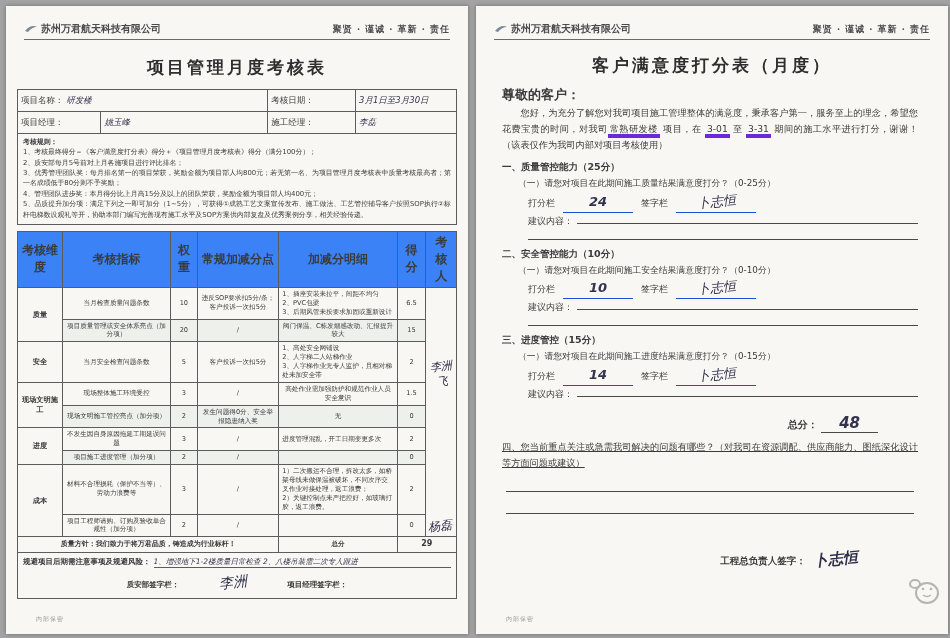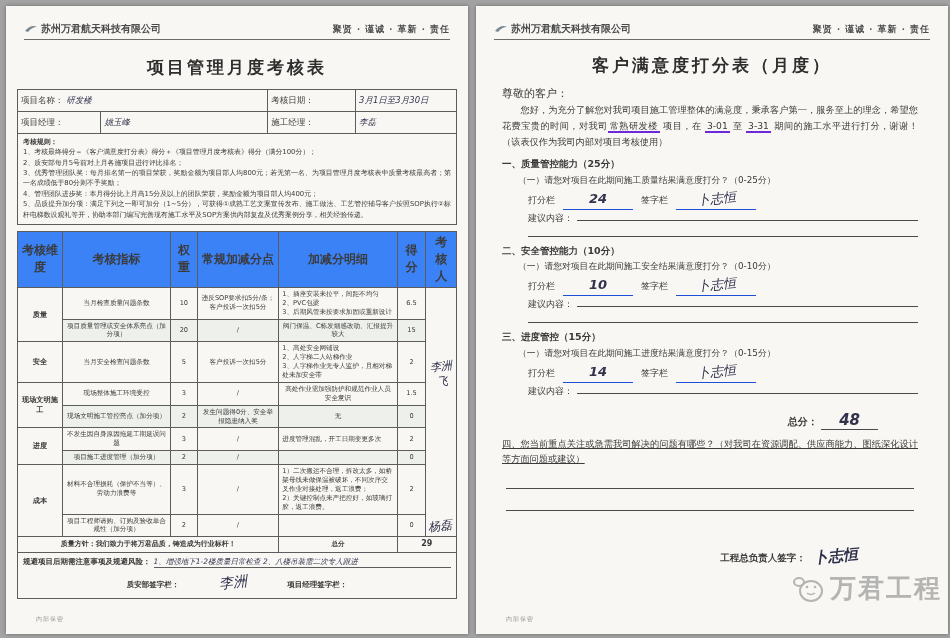--- a/index.html
+++ b/index.html
@@ -52,23 +52,23 @@
   .notes-line1 { display:flex; gap:3px; align-items:baseline; }
   .notes-label { font-weight:bold; white-space:nowrap; }
   .notes-value { border-bottom:1px solid #5c5c5c; flex:1; }
   .sign-row { display:flex; justify-content:center; gap:40px; margin-top:6px; align-items:baseline; }
   .sign-row .sig { font-size:14px; }
 
   .secret { position:absolute; bottom:10px; left:30px; font-size:6px; color:#9a9a9a; letter-spacing:1px; }
 
   
   .rp-body { margin:0 30px 0 26px; font-size:9px; line-height:1.55; }
-  .salutation { font-weight:normal; font-size:11px; }
+  .salutation { font-weight:bold; font-size:13px; }
   .intro { text-indent:2em; text-align:justify; font-size:9.2px; line-height:1.75; }
-  .u { border-bottom:2px solid #6d28d9; padding:0 2px; }
+  .u { border-bottom:4px solid #6d28d9; padding:0 2px; }
   .sec { margin-top:7px; }
   .sec-head { font-weight:bold; font-size:9.5px; }
   .sec-q { margin:2px 0 1px 16px; font-size:8.8px; }
   .score-line { margin-left:26px; display:flex; align-items:baseline; gap:8px; }
   .blank { display:inline-block; border-bottom:1px solid #1d4ed8; text-align:center; }
   .score-blank { width:70px; }
   .sign-blank { width:80px; }
   .score-line .hand { font-size:13px; font-weight:bold; }
   .score-line .sig { font-size:13px; }
   .suggest-line { margin-left:26px; display:flex; gap:4px; align-items:baseline; }
@@ -325,17 +325,16 @@
   </div>
 
   <div class="watermark">
     <svg width="34" height="30" viewBox="0 0 34 30">
       <ellipse cx="19" cy="17" rx="11" ry="10" fill="none" stroke="#b4b4b2" stroke-width="2"></ellipse>
       <ellipse cx="7" cy="8" rx="5" ry="4" fill="none" stroke="#b4b4b2" stroke-width="2"></ellipse>
       <circle cx="15" cy="13" r="1.3" fill="#b4b4b2"></circle>
       <circle cx="23" cy="13" r="1.3" fill="#b4b4b2"></circle>
       <path d="M15 19 Q19 22 23 19" fill="none" stroke="#b4b4b2" stroke-width="1.5"></path>
     </svg>
-    <span class="wm-text">万君工程</span>
   </div>
 
   <span class="secret">内部保密</span>
 </div>
 
 </body></html>

